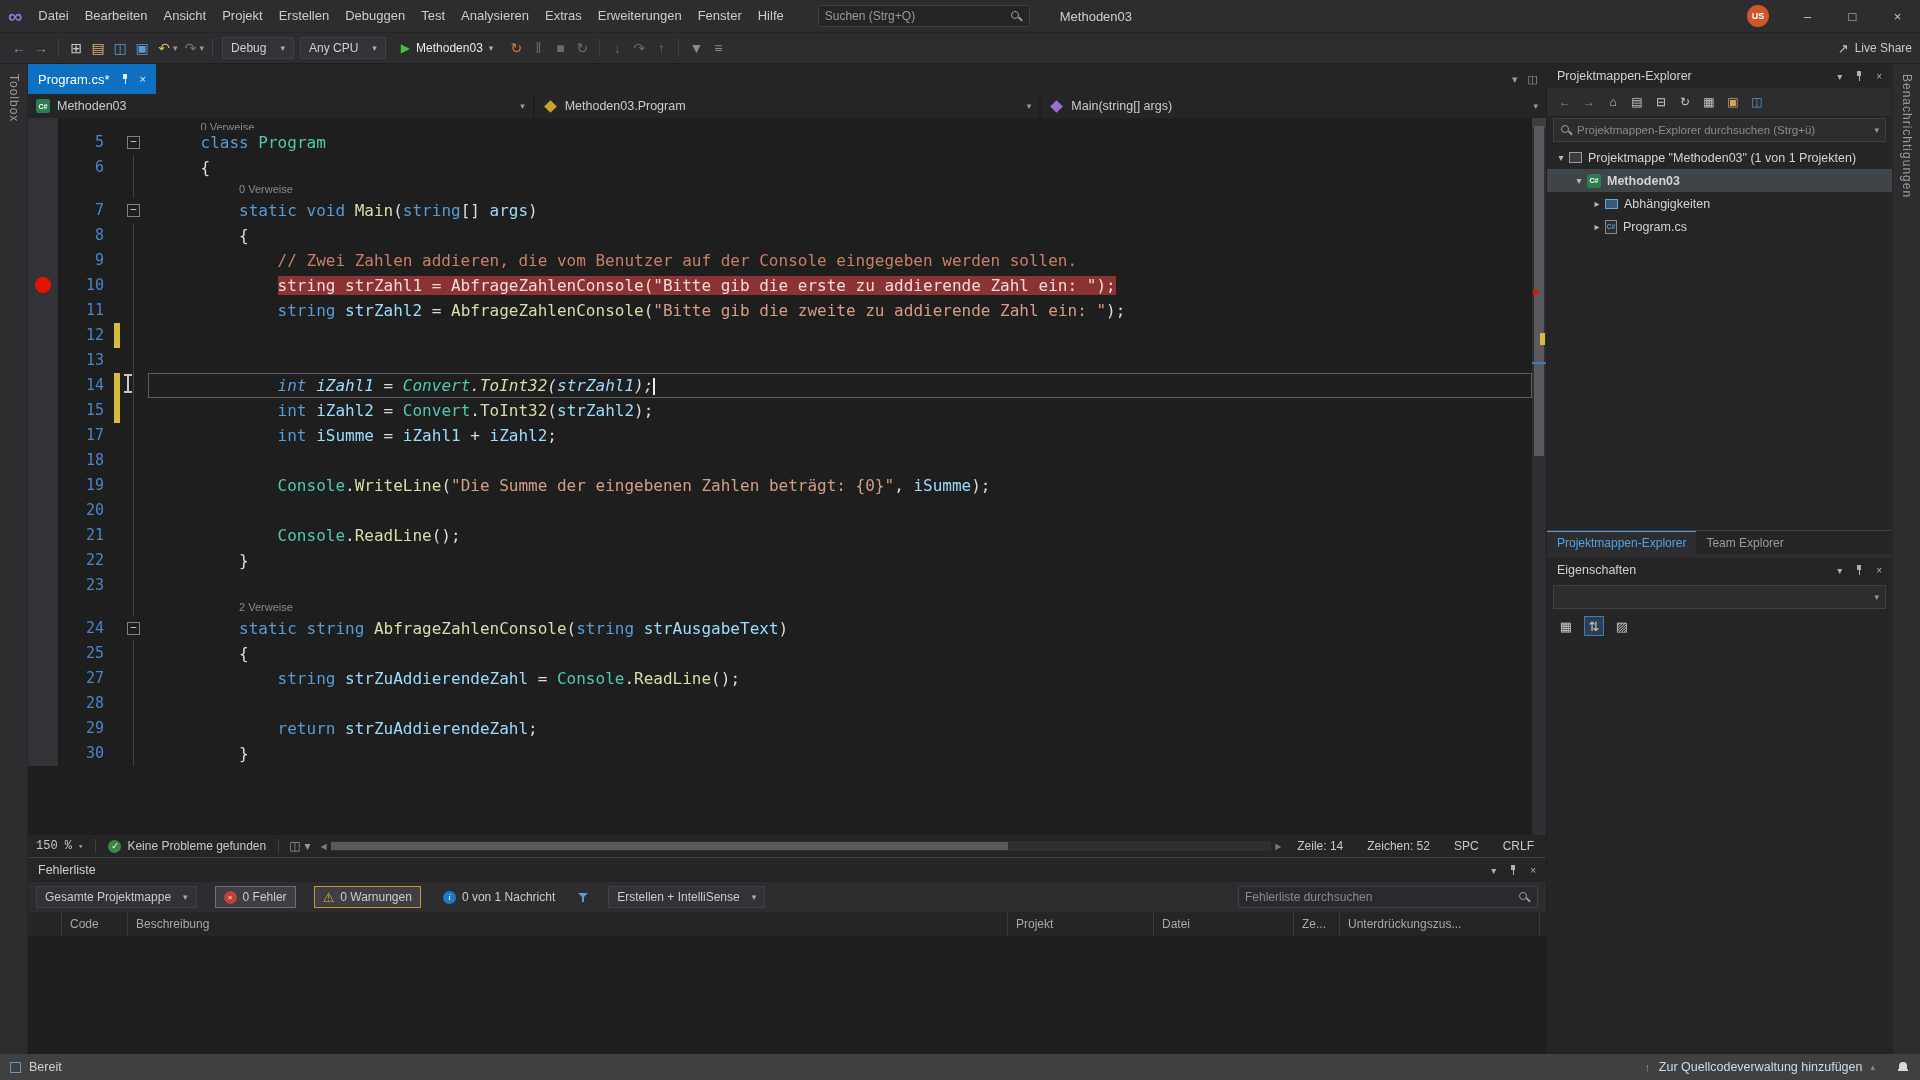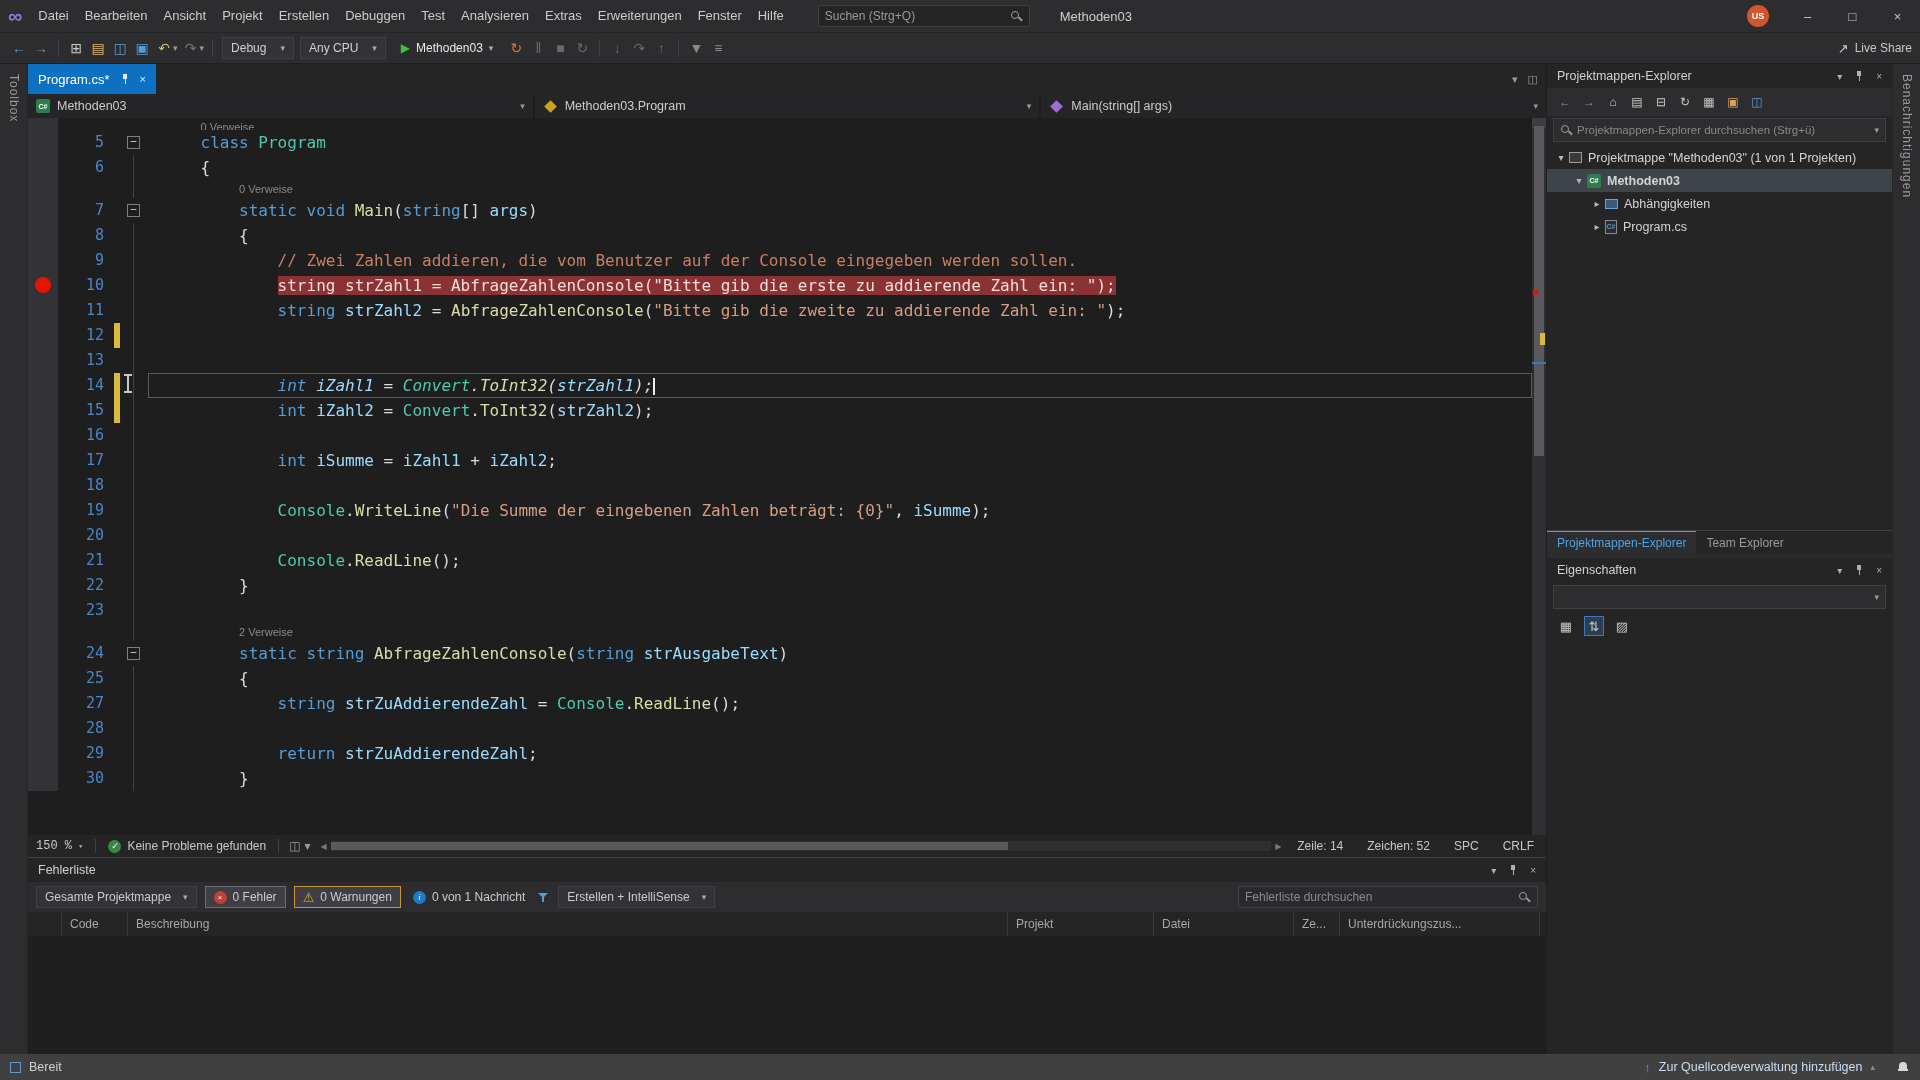--- a/index.html
+++ b/index.html
@@ -122,21 +122,21 @@
   .es-right span { padding:0 12px; }
 
   
   #error-panel { height:197px; flex:none; background:#1f1f20; border-top:1px solid #3f3f46; display:flex; flex-direction:column; }
   .panel-titlebar { height:24px; display:flex; align-items:center; padding:0 10px; background:#252526; flex:none; }
   .panel-titlebar .pt-label { font-size:12.5px; color:#d0d0d0; }
   .pt-icons { margin-left:auto; display:flex; align-items:center; gap:12px; color:#b0b0b0; font-size:10px; }
   .pin-icon { position:relative; width:10px; height:11px; display:inline-block; }
   .pin-icon::before { content:''; position:absolute; left:3px; top:0; width:4px; height:5px; background:#b0b0b0; }
   .pin-icon::after { content:''; position:absolute; left:5px; top:5px; width:1px; height:5px; background:#b0b0b0; }
-  #el-toolbar { height:30px; background:#2d2d30; display:flex; align-items:center; padding:0 8px; gap:8px; flex:none; font-size:12px; }
+  #el-toolbar { height:30px; background:#2d2d30; display:flex; align-items:center; padding:0 8px; gap:18px; flex:none; font-size:12px; }
   .el-combo { height:22px; background:#333337; border:1px solid #3f3f46; display:flex; align-items:center; padding:0 8px; }
   .el-combo .chev { margin-left:12px; font-size:9px; color:#aaa; }
   .el-btn { height:22px; display:flex; align-items:center; gap:6px; padding:0 8px; background:#3e3e44; }
   .el-btn.b-err { border:1px solid #6e6e74; }
   .el-btn.b-warn { border:1px solid #c8962c; }
   .el-plain { display:flex; align-items:center; gap:6px; padding:0 4px; }
   .err-icon { width:13px; height:13px; border-radius:50%; background:#c24038; color:#fff; font-size:8px;
     display:flex; align-items:center; justify-content:center; }
   .warn-icon { color:#dcb035; font-size:13px; }
   .info-icon { width:13px; height:13px; border-radius:50%; background:#1e7ac4; color:#fff; font-size:9px; font-style:italic;
@@ -435,29 +435,20 @@
                 <div class="cell-bp"></div>
                 <div class="cell-num">15</div>
                 <div class="cell-chg chg-y"></div>
                 <div class="cell-fold">
                   <div class="fold-vline"></div>
                 </div>
                 <div class="cell-code"><span class="tk-p">            </span><span class="tk-k">int</span><span class="tk-p"> </span><span class="tk-v">iZahl2</span><span class="tk-p"> = </span><span class="tk-t">Convert</span><span class="tk-p">.</span><span class="tk-m">ToInt32</span><span class="tk-p">(</span><span class="tk-v">strZahl2</span><span class="tk-p">);</span></div>
               </div>
               <div class="code-row">
                 <div class="cell-bp"></div>
-                <div class="cell-num">16</div>
-                <div class="cell-chg"></div>
-                <div class="cell-fold">
-                  <div class="fold-vline"></div>
-                </div>
-                <div class="cell-code"></div>
-              </div>
-              <div class="code-row">
-                <div class="cell-bp"></div>
                 <div class="cell-num">17</div>
                 <div class="cell-chg"></div>
                 <div class="cell-fold">
                   <div class="fold-vline"></div>
                 </div>
                 <div class="cell-code"><span class="tk-p">            </span><span class="tk-k">int</span><span class="tk-p"> </span><span class="tk-v">iSumme</span><span class="tk-p"> = </span><span class="tk-v">iZahl1</span><span class="tk-p"> + </span><span class="tk-v">iZahl2</span><span class="tk-p">;</span></div>
               </div>
               <div class="code-row">
                 <div class="cell-bp"></div>
                 <div class="cell-num">18</div>

